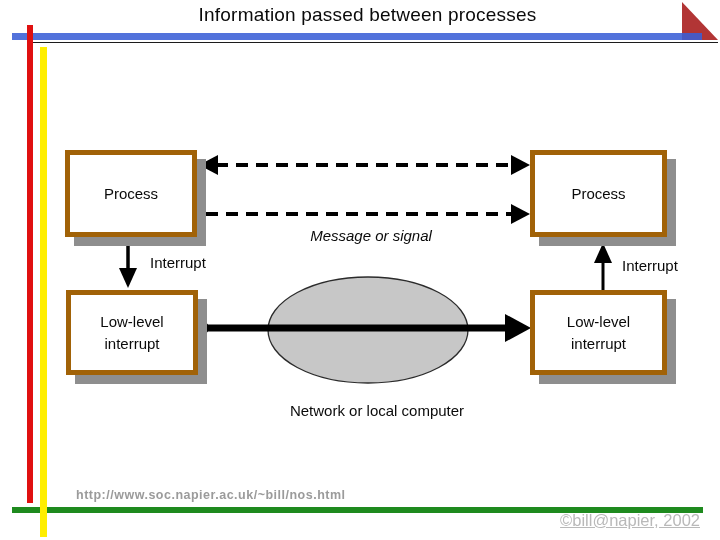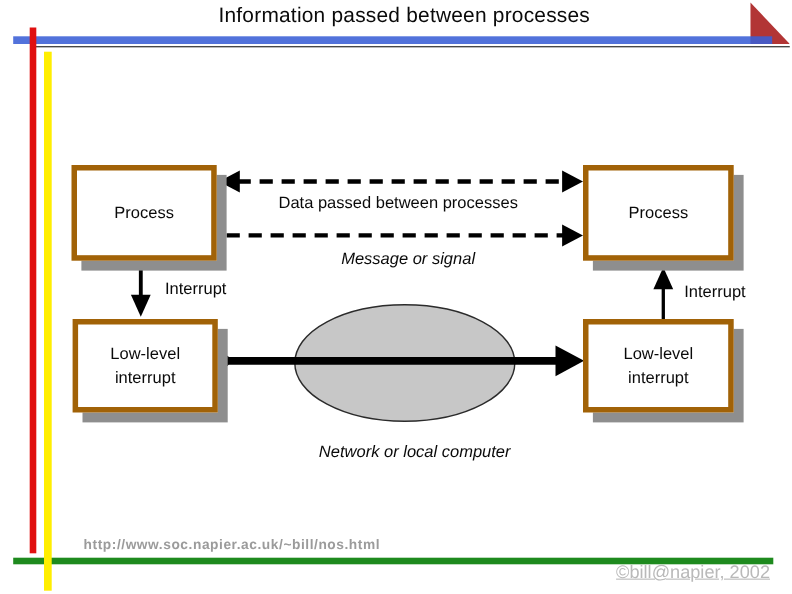--- a/index.html
+++ b/index.html
@@ -97,21 +97,21 @@
     font-size: 15px;
     color: #0a0a0a;
     white-space: nowrap;
     z-index: 2;
   }
   .lbl.centered { transform: translateX(-50%); }
   #lbl-data      { left: 362px; top: 176px; }
   #lbl-message   { left: 371px; top: 227px; font-style: italic; }
   #lbl-int-left  { left: 150px; top: 254px; }
   #lbl-int-right { left: 622px; top: 257px; }
-  #lbl-network   { left: 377px; top: 402px; font-style: italic; }
+  #lbl-network   { left: 377px; top: 402px; }
   
   .footer-url {
     position: absolute;
     left: 76px; top: 488px;
     font-size: 12.5px;
     font-weight: bold;
     letter-spacing: 0.5px;
     color: #9b9b9b;
     z-index: 7;
   }
@@ -166,21 +166,20 @@
   <div class="box" id="box-process-right">
     <span>Process</span>
   </div>
   <div class="box" id="box-lowlevel-left">
     <span style="width:90px">Low-level interrupt</span>
   </div>
   <div class="box" id="box-lowlevel-right">
     <span style="width:90px">Low-level interrupt</span>
   </div>
 
-  <div class="lbl centered" id="lbl-data">Data passed between processes</div>
   <div class="lbl centered" id="lbl-message">Message or signal</div>
   <div class="lbl" id="lbl-int-left">Interrupt</div>
   <div class="lbl" id="lbl-int-right">Interrupt</div>
   <div class="lbl centered" id="lbl-network">Network or local computer</div>
 
   <div class="footer-url">http://www.soc.napier.ac.uk/~bill/nos.html</div>
   <div class="footer-copy">©bill@napier, 2002</div>
 
 </div>
 

